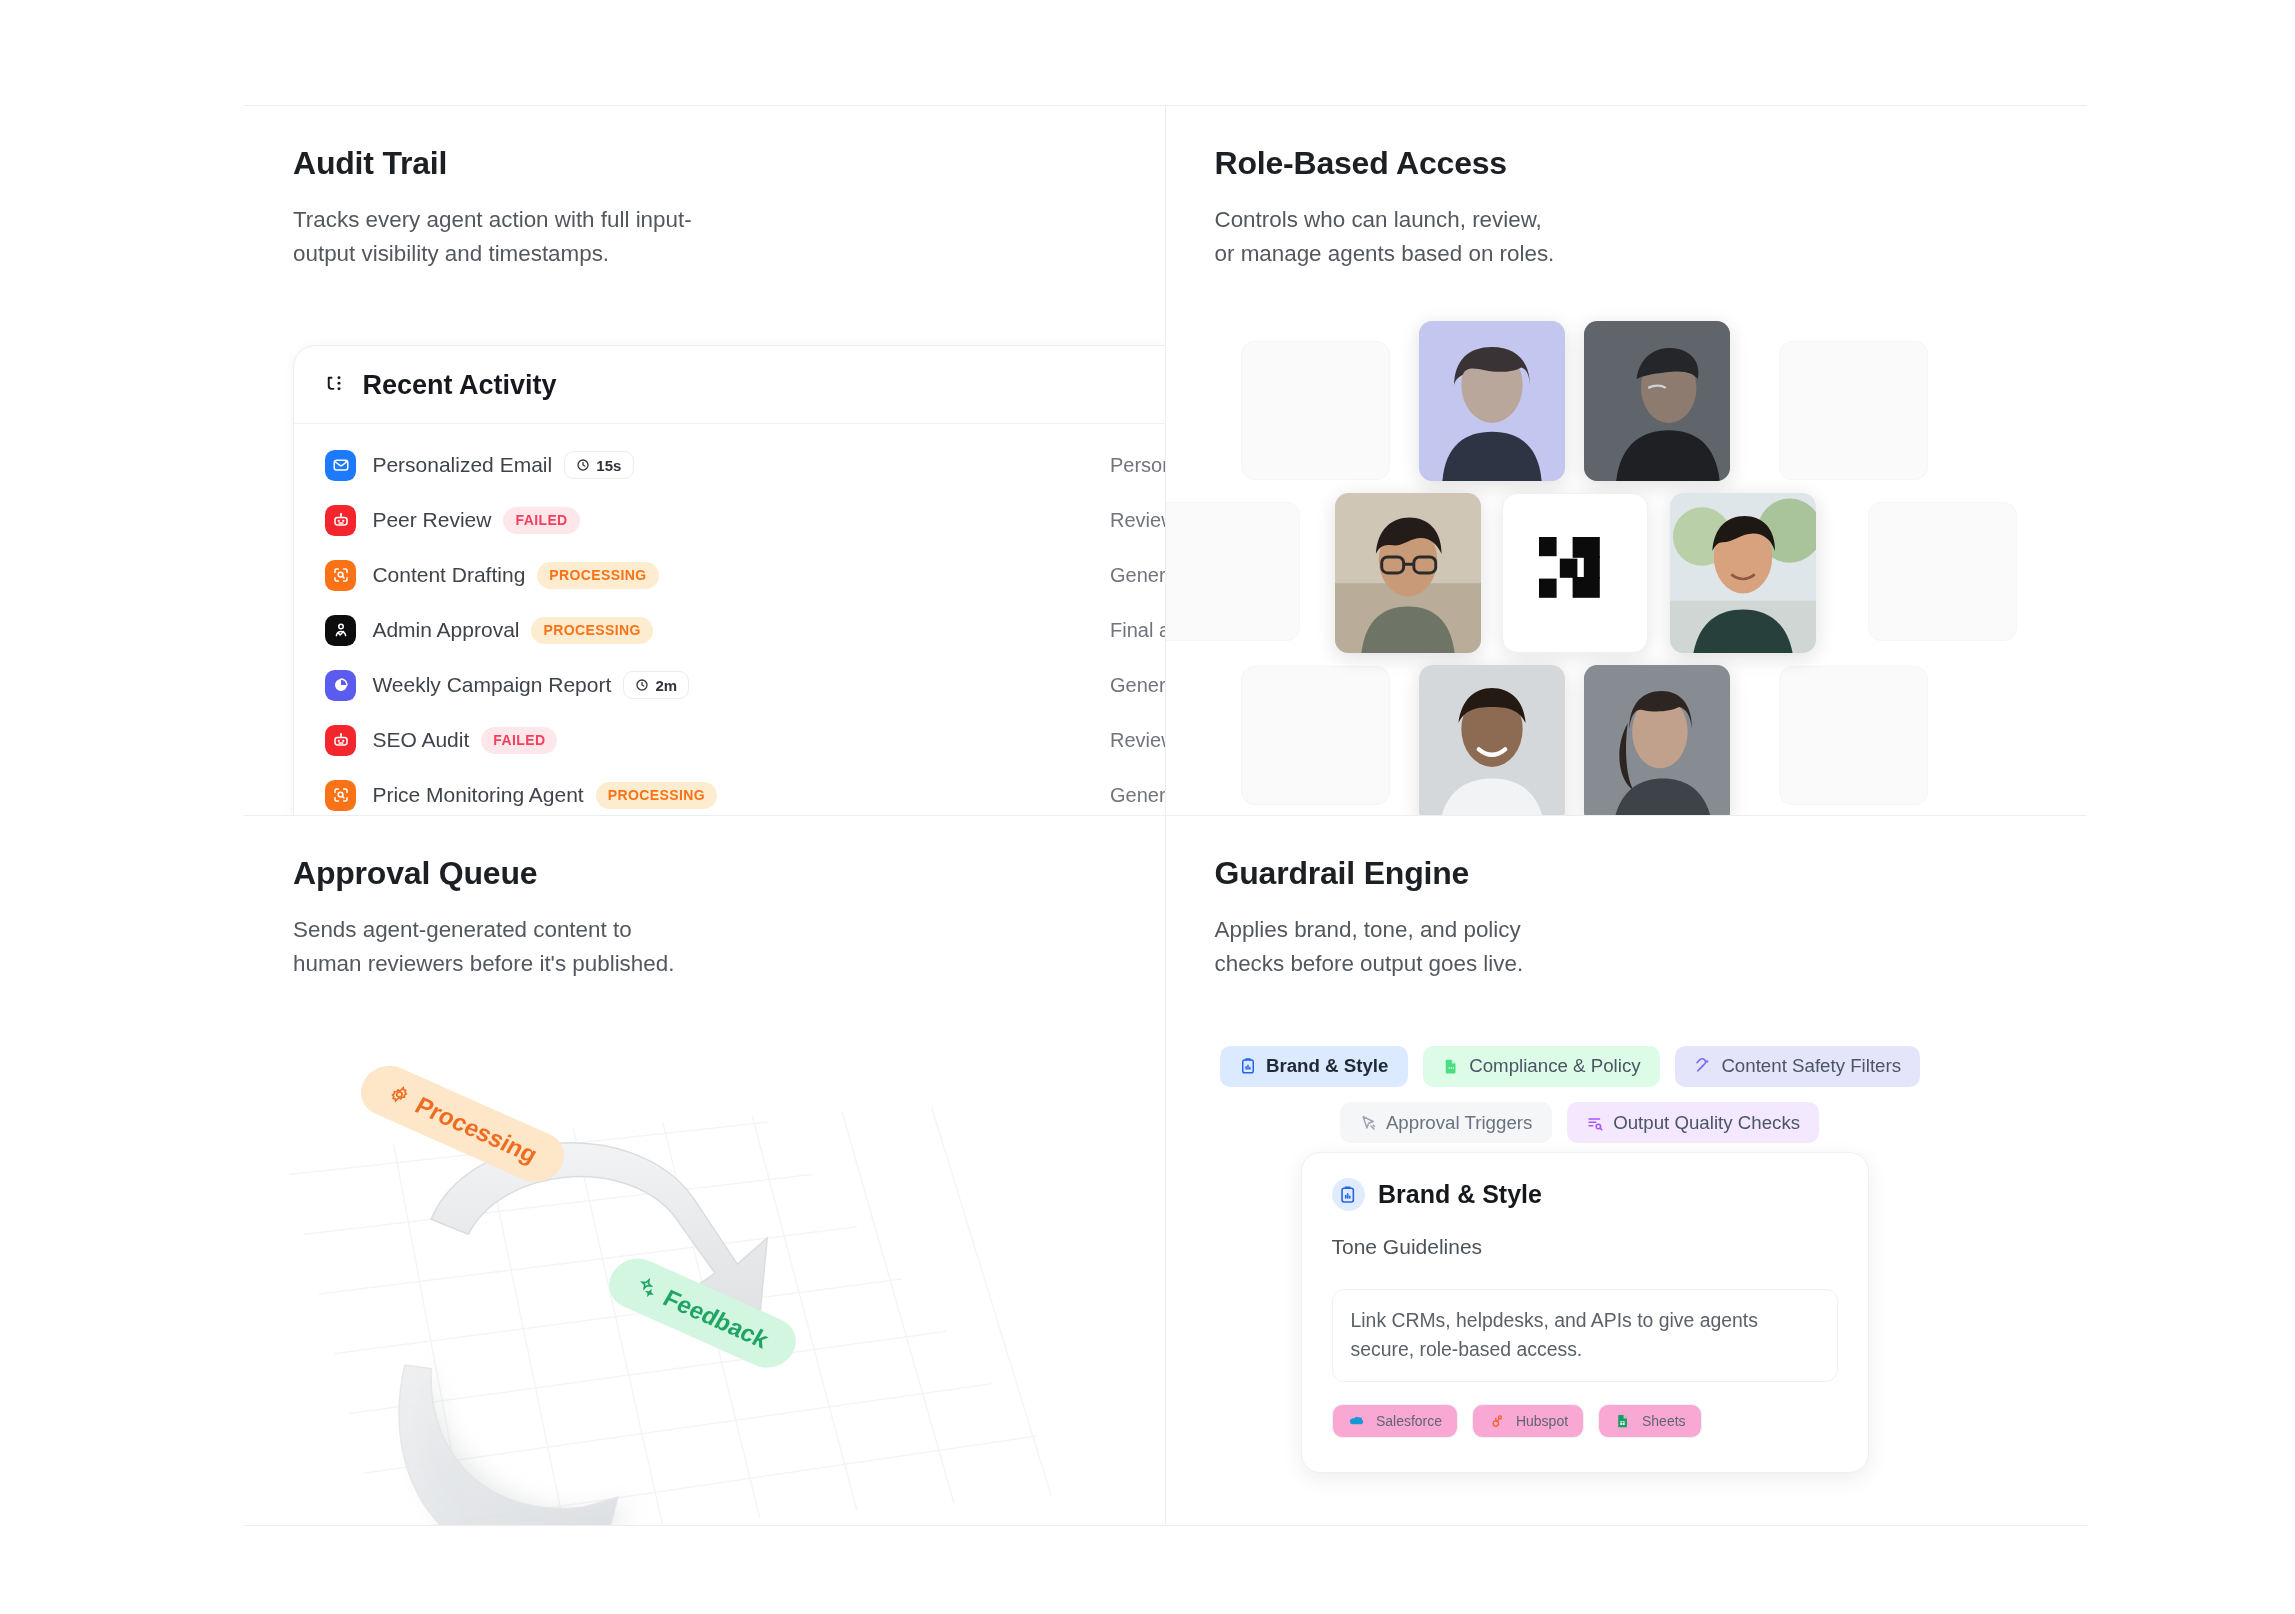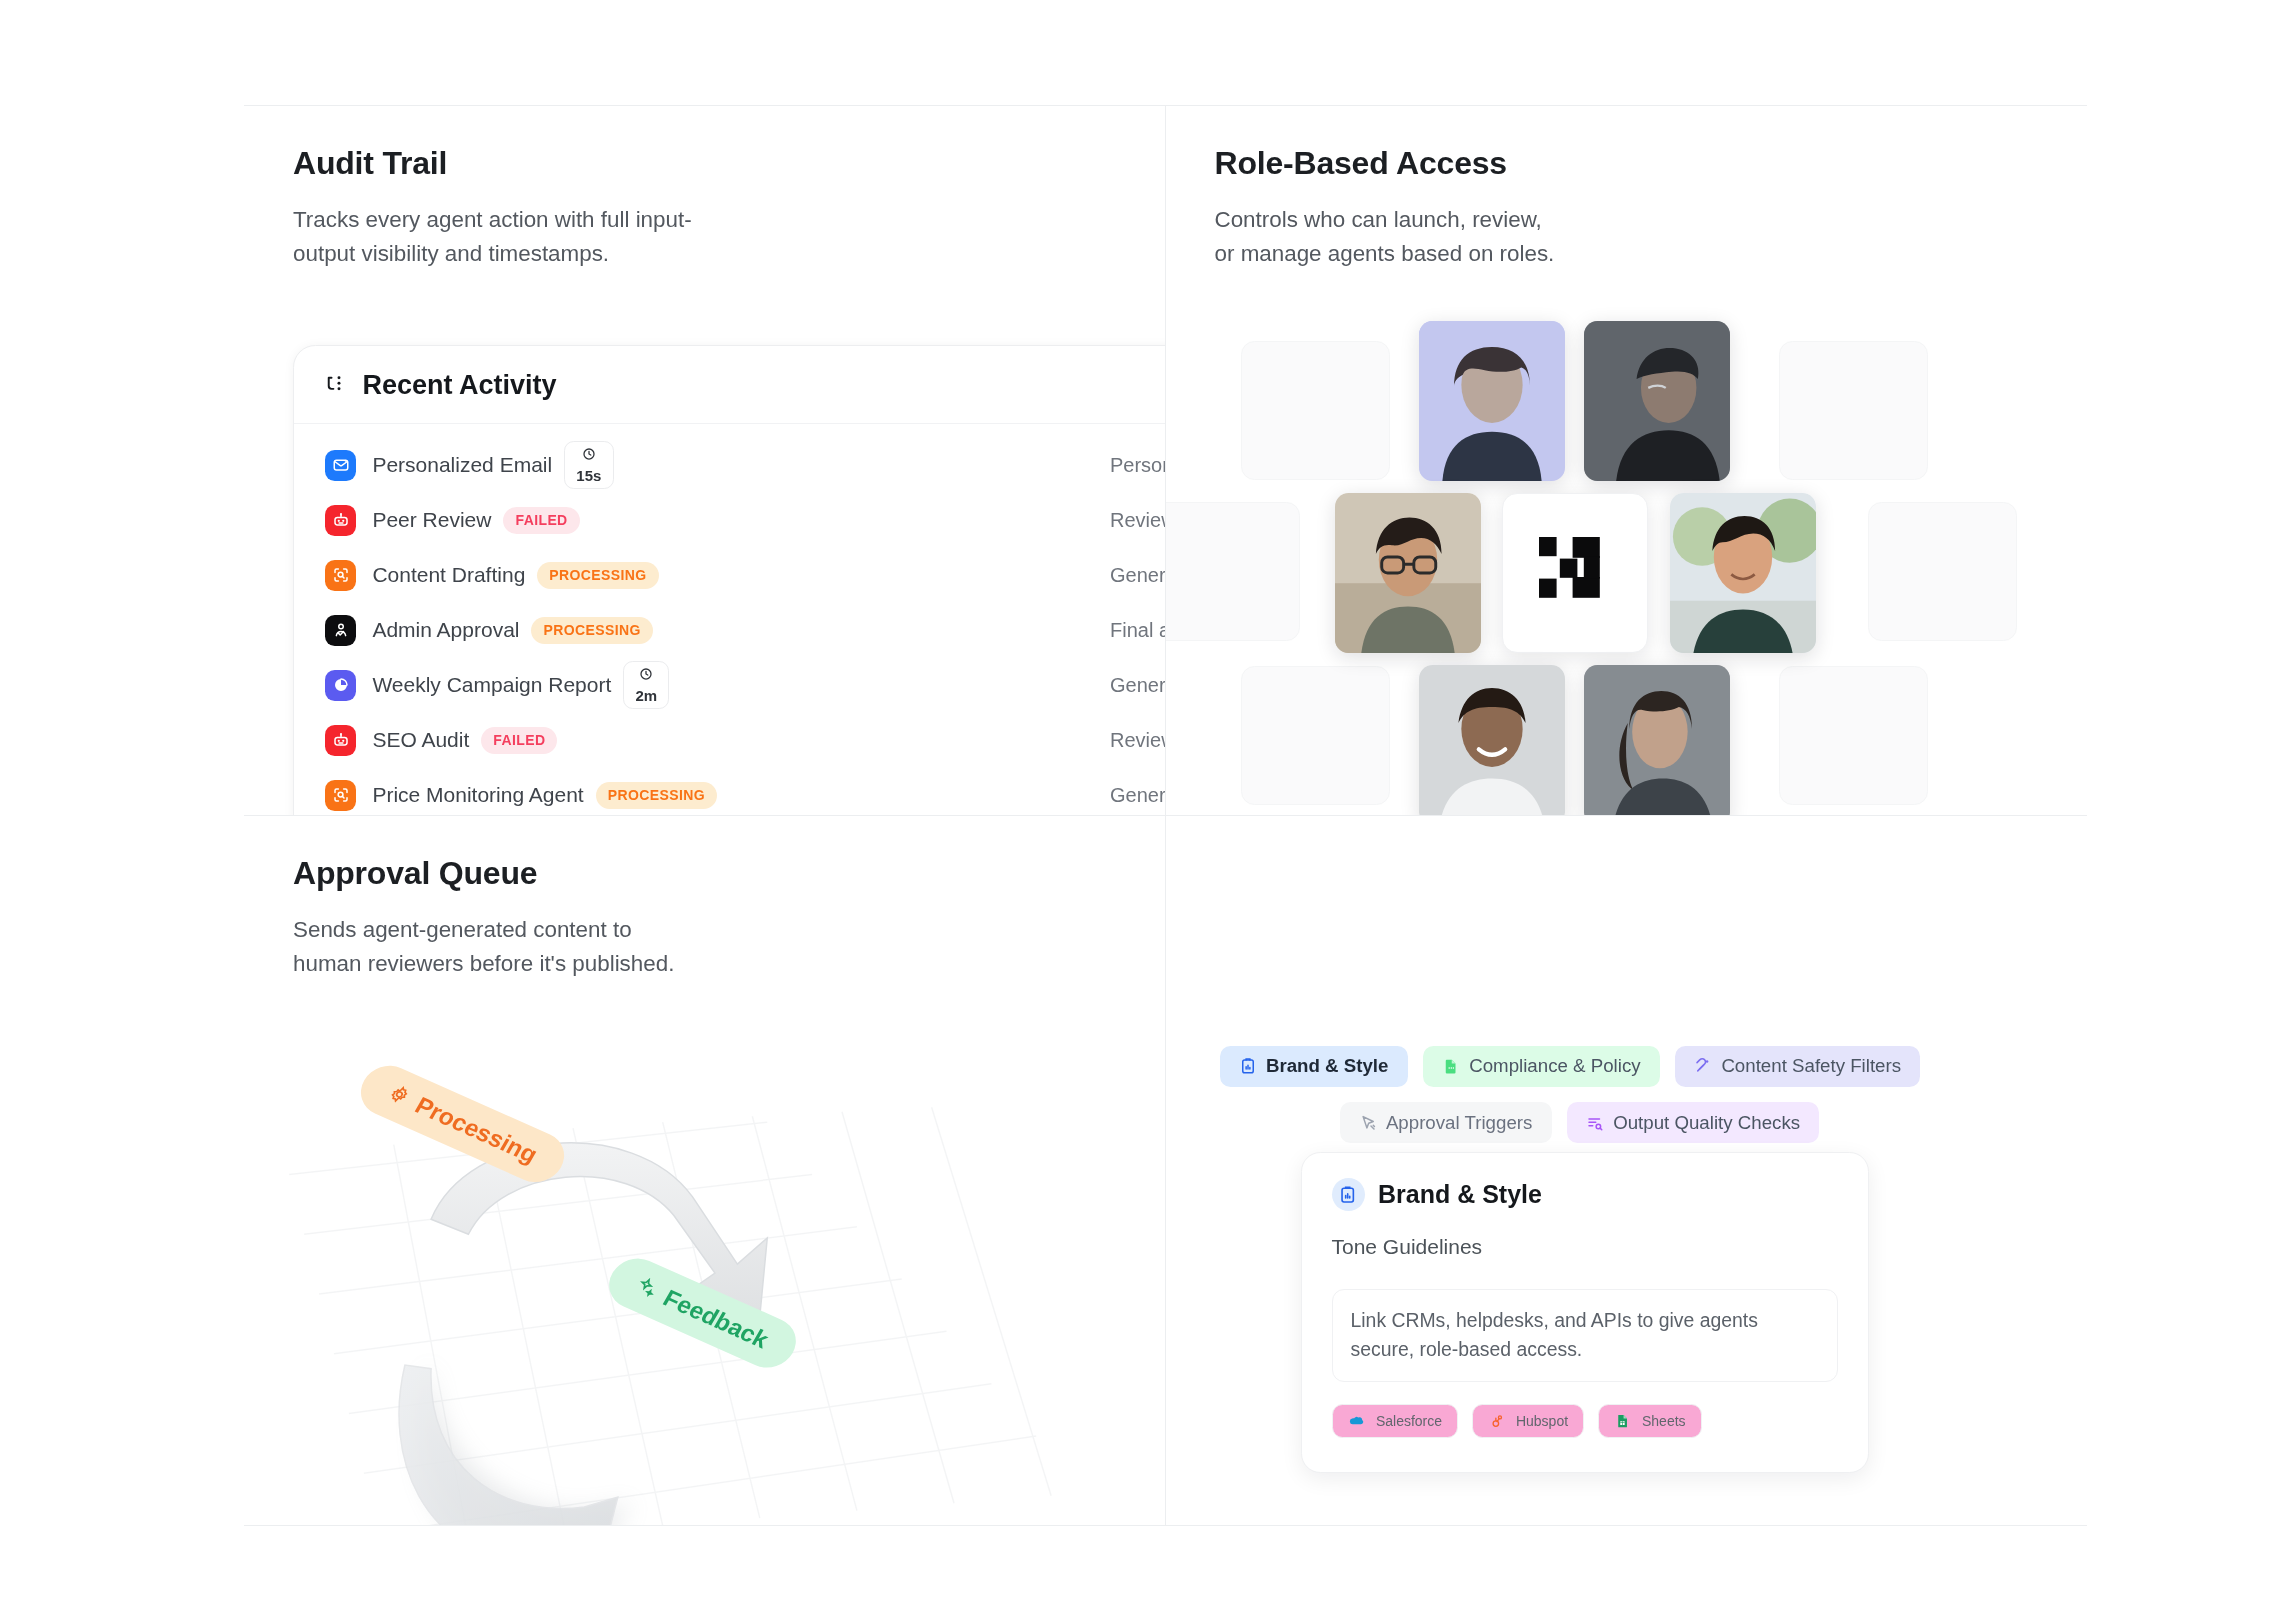--- a/index.html
+++ b/index.html
@@ -65,21 +65,21 @@
   }
   .badge-ic {
     width: 31px; height: 31px; border-radius: 9.7px;
     display: flex; align-items: center; justify-content: center;
     flex: 0 0 auto; margin-right: 16.4px;
   }
   .act-name { font-size: 21px; color: #3f444b; white-space: nowrap; }
   .pill {
     margin-left: 12px; border-radius: 15px;
     font-size: 14px; font-weight: 700; letter-spacing: 0.4px;
-    padding: 5.2px 12px; white-space: nowrap; flex-direction: column;
+    padding: 5.2px 12px; white-space: nowrap;
   }
   .pill.failed { background: #fde7eb; color: #f43f5e; }
   .pill.processing { background: #fdeccf; color: #f97316; }
   .pill.time {
     background: #ffffff; border: 1.5px solid #ebecee; color: #30343a;
     font-weight: 700; font-size: 15px; letter-spacing: 0;
     display: inline-flex; align-items: center; gap: 6px;
     padding: 4.5px 11.2px; border-radius: 9.7px;
   }
   .act-desc {
@@ -456,20 +456,25 @@
               <path d="M9 3l1.6 4.4L15 9l-4.4 1.6L9 15l-1.6-4.4L3 9l4.4-1.6z"></path>
               <path d="M17.5 14.5l.8 2.2 2.2.8-2.2.8-.8 2.2-.8-2.2-2.2-.8 2.2-.8z"></path>
             </svg>
           </span>
           <span>Feedback</span>
         </div>
       </div>
     </div>
 
     <div class="cell">
+      <div class="cell-head">
+        <h2 class="title">Guardrail Engine</h2>
+        <p class="desc">Applies brand, tone, and policy
+checks before output goes live.</p>
+      </div>
 
       <div class="chips">
         <div class="chip-row" id="chips1">
             <span class="chip blue">
               <span style="display: inline-flex;">
                 <svg width="18" height="18" viewBox="0 0 24 24" fill="none" stroke="#2563eb" stroke-width="2" stroke-linecap="round">
                   <rect x="5" y="4" width="14" height="17" rx="2.4"></rect>
                   <path d="M9.5 4V2.8h5V4"></path>
                   <path d="M9.5 16v-3M12 16v-5M14.5 16v-2"></path>
                 </svg>

